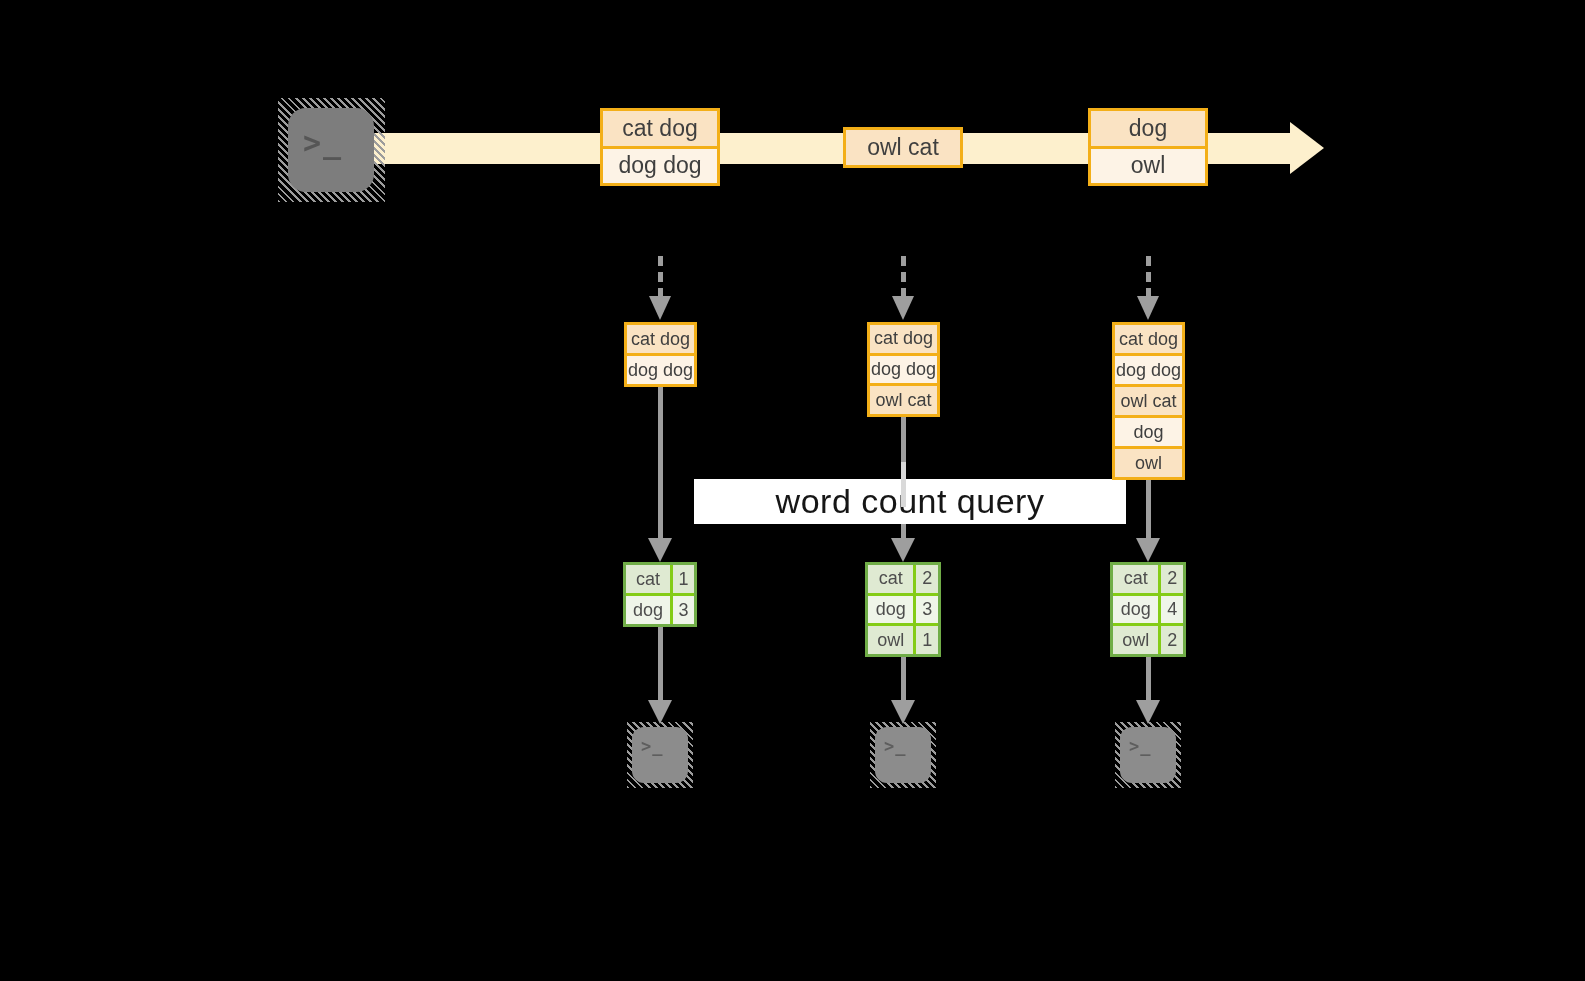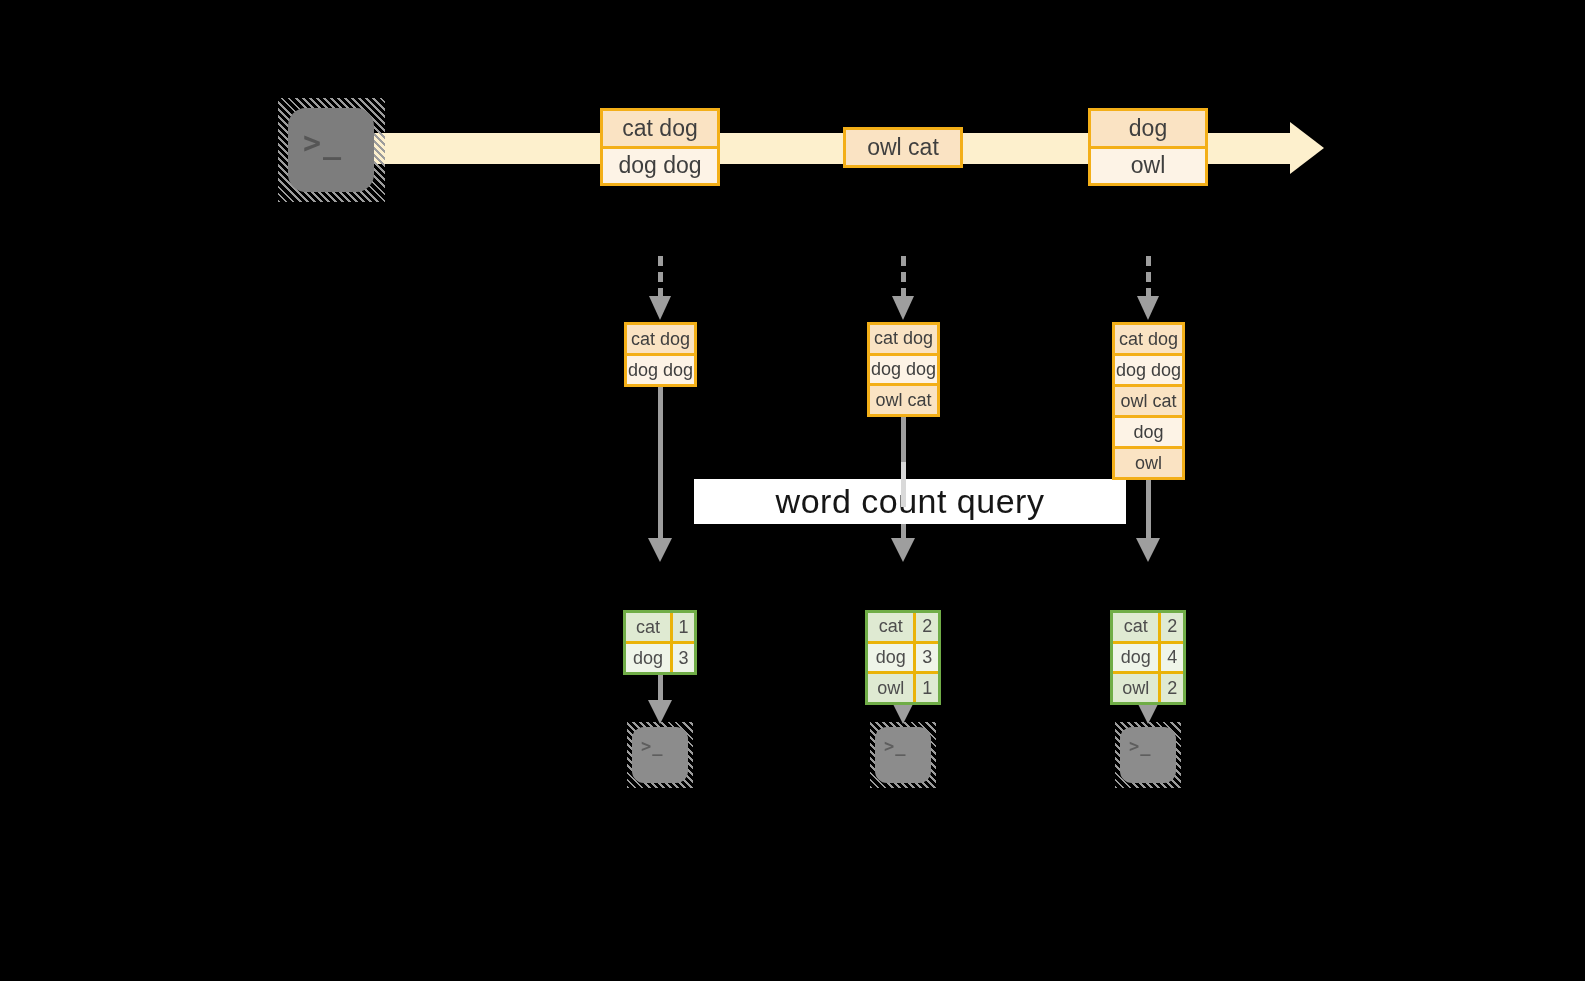--- a/index.html
+++ b/index.html
@@ -41,22 +41,22 @@
   .vline{position:absolute;width:5px;background:#9e9e9e;z-index:1;}
   .ahead{position:absolute;width:0;height:0;z-index:1;
     border-left:11px solid transparent;border-right:11px solid transparent;border-top:24px solid #9e9e9e;}
   .ahead-big{border-left-width:12px;border-right-width:12px;}
   
   .query-band{position:absolute;left:694px;top:451px;width:432px;height:45px;background:#ffffff;z-index:2;
     display:flex;align-items:center;justify-content:center;margin-top:28px;}
   .query-band span{font-size:34px;color:#161616;letter-spacing:0.5px;}
   .band-line{position:absolute;left:901px;top:462px;width:5px;height:45px;background:#d9d9d9;z-index:3;}
   
-  .gtable{position:absolute;box-sizing:border-box;border:3px solid #70ad47;background:#eab308;
-    display:grid;grid-template-columns:2.1fr 1fr;gap:3px;z-index:2;margin-top:48px;}
+  .gtable{position:absolute;box-sizing:border-box;border:3px solid #70ad47;background:#84cc16;
+    display:grid;grid-template-columns:2.1fr 1fr;gap:3px;z-index:2;}
   .gtable .gcell{display:flex;align-items:center;justify-content:center;font-size:18px;color:#4d4d4d;background:#eff5e9;}
   .gtable .gcell:nth-child(4n+1),.gtable .gcell:nth-child(4n+2){background:#dfead2;}
   .table1{left:623px;top:562px;width:74px;height:65px;grid-template-rows:repeat(2,1fr);}
   .table2{left:865px;top:562px;width:76px;height:95px;grid-template-rows:repeat(3,1fr);}
   .table3{left:1110px;top:562px;width:76px;height:95px;grid-template-rows:repeat(3,1fr);}
 </style>
 </head>
 <body>
 
 <div class="canvas">

